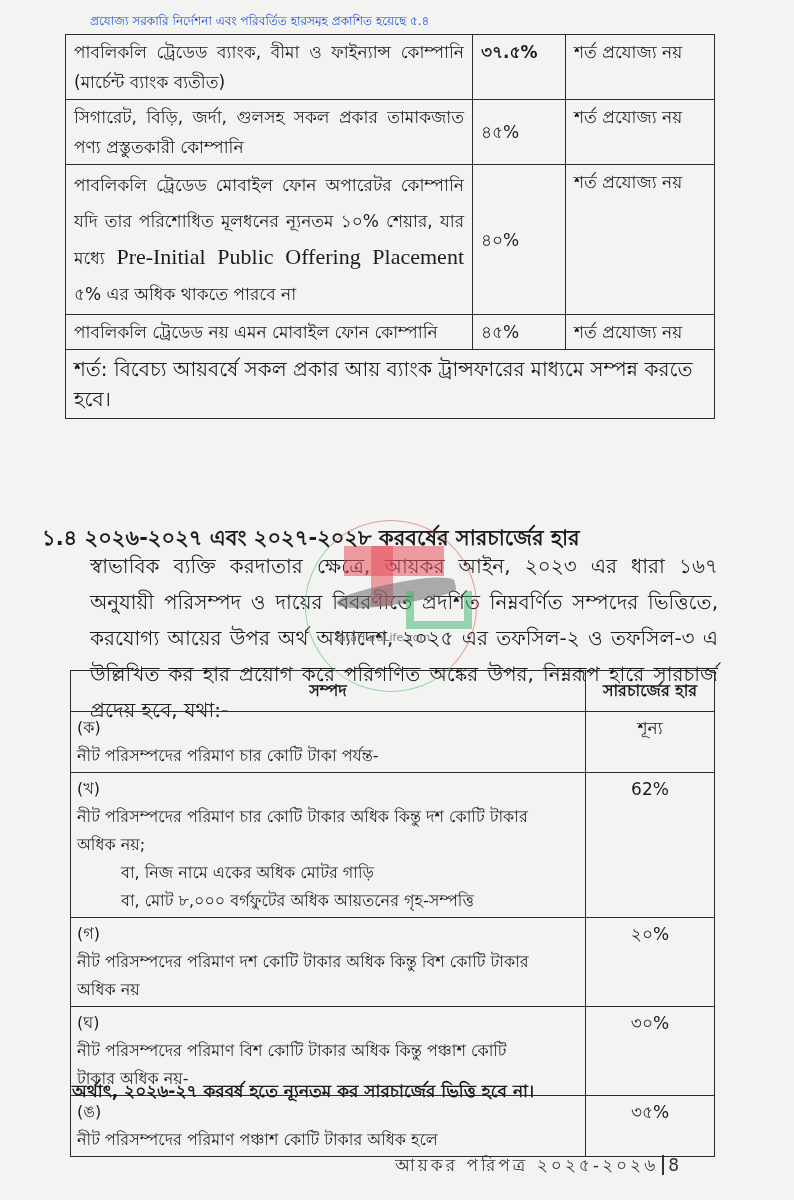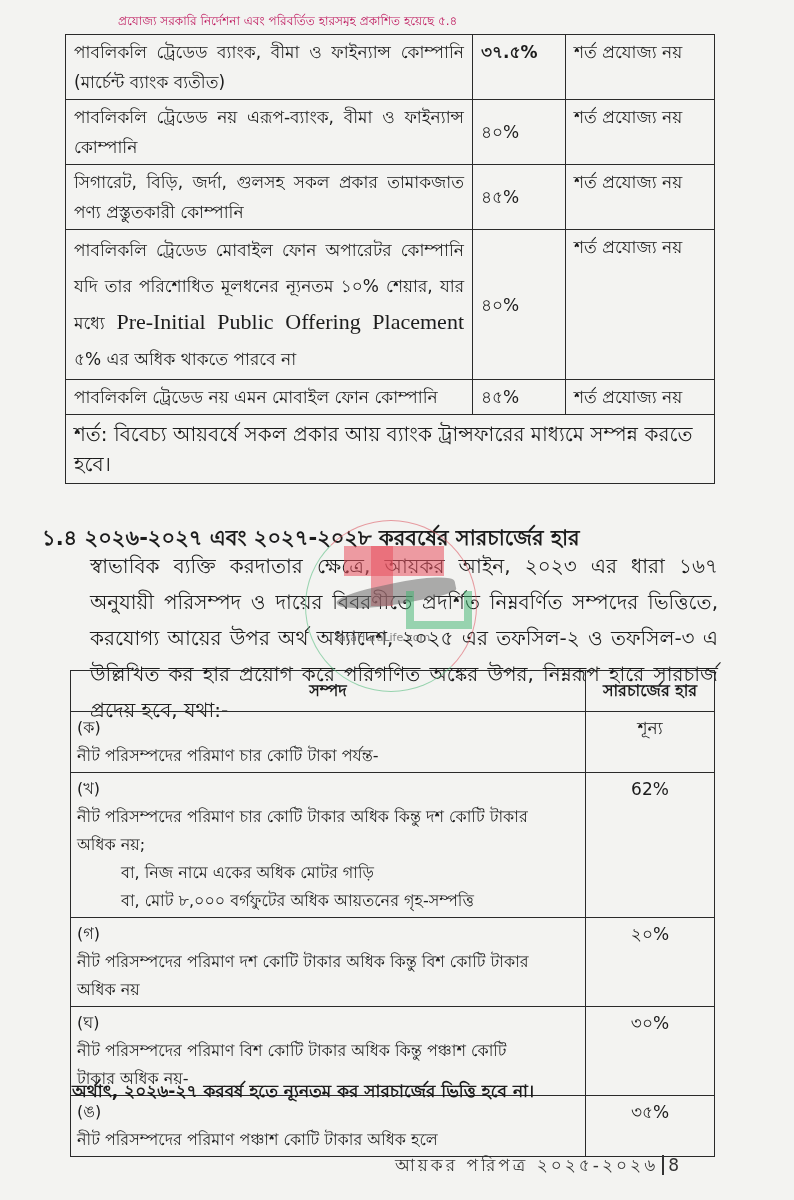--- a/index.html
+++ b/index.html
@@ -7,23 +7,22 @@
       width: 794px; height: 1200px;
       background: #f3f3f1;
       font-family: "DejaVu Sans", sans-serif;
       color: #1c1c1c;
       position: relative;
       overflow: hidden;
     }
     .page { position: absolute; inset: 0; }
     .bleed {
       position: absolute; left: 90px; top: 12px; width: 640px; height: 14px;
-      color: #be185d; font-size: 12px; white-space: nowrap; overflow: hidden;
+      color: #1d4ed8; font-size: 12px; white-space: nowrap; overflow: hidden;
       filter: blur(0.4px);
-      margin-left: 28px;
     }
     table { border-collapse: collapse; position: absolute; }
     td, th { border: 1.5px solid #2a2a2a; vertical-align: top; }
 
     
     #t1 { left: 65px; top: 34px; width: 650px; font-size: 17px; line-height: 30px; }
     #t1 td.desc { width: 390px; padding: 2px 8px; text-align: justify; }
     #t1 td.rate { width: 76px; padding: 2px 8px; vertical-align: middle; }
     #t1 td.rate.top { vertical-align: top; font-weight: bold; }
     #t1 td.cond { padding: 2px 8px; }
@@ -81,25 +80,20 @@
 
 <div class="page">
 
   <div class="bleed">প্রযোজ্য সরকারি নির্দেশনা এবং পরিবর্তিত হারসমূহ প্রকাশিত হয়েছে ৫.৪</div>
 
   <table id="t1">
     <tbody>
         <tr>
       <td class="desc">পাবলিকলি ট্রেডেড ব্যাংক, বীমা ও ফাইন্যান্স কোম্পানি (মার্চেন্ট ব্যাংক ব্যতীত)</td>
       <td class="rate top">৩৭.৫%</td>
-      <td class="cond">শর্ত প্রযোজ্য নয়</td>
-    </tr>
-    <tr>
-      <td class="desc">পাবলিকলি ট্রেডেড নয় এরূপ-ব্যাংক, বীমা ও ফাইন্যান্স কোম্পানি</td>
-      <td class="rate">৪০%</td>
       <td class="cond">শর্ত প্রযোজ্য নয়</td>
     </tr>
     <tr>
       <td class="desc">সিগারেট, বিড়ি, জর্দা, গুলসহ সকল প্রকার তামাকজাত পণ্য প্রস্তুতকারী কোম্পানি</td>
       <td class="rate">৪৫%</td>
       <td class="cond">শর্ত প্রযোজ্য নয়</td>
     </tr>
     <tr>
       <td class="desc mixed" style="line-height:36px;">
         <span>পাবলিকলি ট্রেডেড মোবাইল ফোন অপারেটর কোম্পানি যদি তার পরিশোধিত মূলধনের ন্যূনতম ১০% শেয়ার, যার মধ্যে</span>

